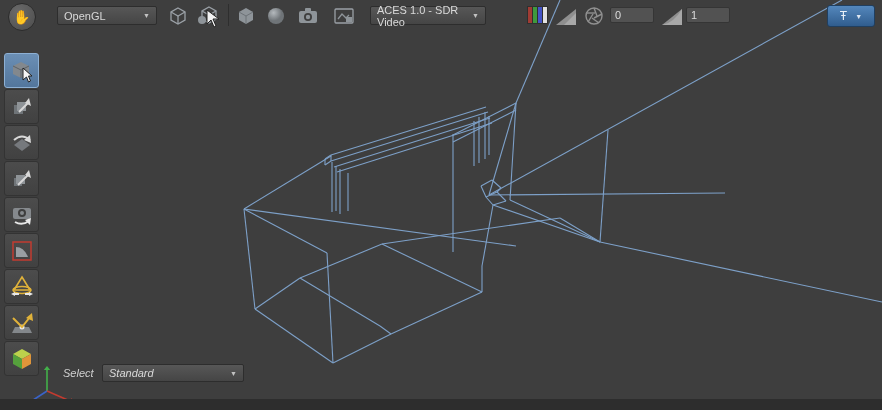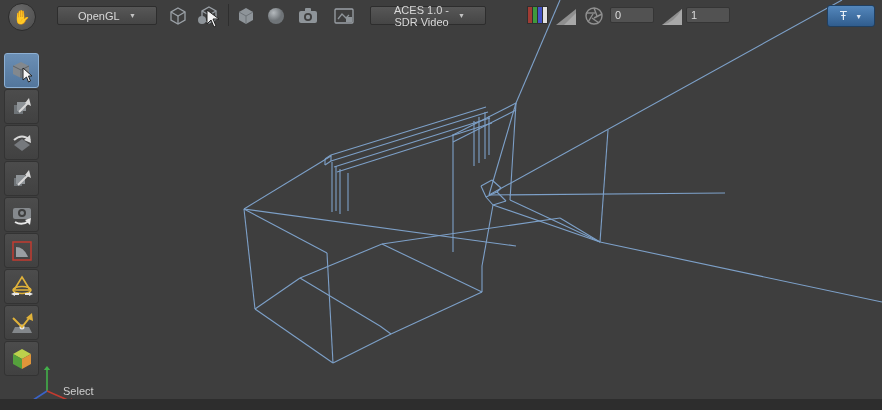--- a/index.html
+++ b/index.html
@@ -6,23 +6,23 @@
     background:#3e3e3e;font-family:"Liberation Sans",sans-serif;
     -webkit-font-smoothing:antialiased;}
   
   #wire-svg{position:absolute;left:0;top:0;z-index:1;}
   
   .toolbar{position:absolute;left:0;top:0;width:882px;height:30px;z-index:10;}
   .hand-btn{position:absolute;left:8px;top:3px;width:26px;height:26px;border-radius:50%;
     background:radial-gradient(circle at 35% 30%,#6a6a6a,#4c4c4c);
     border:1px solid #2c2c2c;display:flex;align-items:center;justify-content:center;
     font-size:14px;color:#2e2e2e;}
-  .dd{position:absolute;display:flex;align-items:center;padding:0 20px;
+  .dd{position:absolute;display:flex;align-items:center;padding:0 6px;
     background:linear-gradient(#575757,#454545);border:1px solid #2d2d2d;border-radius:2px;
-    color:#d9d9d9;font-size:11px;box-sizing:border-box;text-align:center;}
+    color:#d9d9d9;font-size:11px;box-sizing:border-box;}
   .dd .arrow{margin-left:auto;font-size:7px;color:#c2c2c2;padding-left:6px;}
   .tb-icon{position:absolute;top:6px;width:24px;height:20px;display:flex;
     align-items:center;justify-content:center;}
   .sep{position:absolute;top:4px;width:1px;height:22px;background:#2e2e2e;}
   .rgb-icon{position:absolute;top:6px;display:flex;gap:1px;background:#2f2f2f;padding:1px;}
   .rgb-icon div{width:4px;height:16px;}
   .num-input{position:absolute;top:7px;width:44px;height:16px;background:#525252;
     border:1px solid #353535;border-radius:2px;color:#dcdcdc;font-size:11px;
     padding:0 4px;box-sizing:border-box;font-family:"Liberation Sans",sans-serif;}
   .blue-dd{position:absolute;left:827px;top:5px;width:46px;height:20px;border-radius:3px;
@@ -30,21 +30,21 @@
     display:flex;align-items:center;justify-content:center;gap:8px;color:#eaf1f8;
     font-size:12px;z-index:11;}
   .blue-dd .arrow{font-size:7px;color:#dfe8f2;}
   
   .sidebar{position:absolute;left:0;top:30px;width:42px;height:370px;z-index:10;}
   .tool-btn{position:absolute;left:4px;width:33px;height:33px;border-radius:3px;
     background:linear-gradient(#4c4c4c,#414141);border:1px solid #333;
     display:flex;align-items:center;justify-content:center;}
   .tool-btn.selected{background:linear-gradient(#6b8fb5,#53769c);border:1px solid #8db0d4;}
   
-  .bottom-bar{position:absolute;left:0;top:380px;width:750px;height:25px;z-index:10;}
+  .bottom-bar{position:absolute;left:0;top:362px;width:750px;height:25px;z-index:10;font-style:italic;}
   .bottom-label{position:absolute;left:63px;top:5px;color:#cfcfcf;font-size:11px;}
   .bottom-strip{position:absolute;left:0;top:399px;width:882px;height:11px;
     background:#2d2d2d;z-index:9;}
   
   .cursor{position:absolute;z-index:30;}
 </style>
 </head>
 <body>
 
 <svg id="wire-svg" width="882" height="410">
@@ -283,14 +283,18 @@
     <svg width="24" height="24" viewBox="0 0 24 24">
       <polygon points="12,2 21,7 12,12 3,7" fill="#bcd14c"></polygon>
       <polygon points="3,7 12,12 12,22 3,17" fill="#55a03c"></polygon>
       <polygon points="21,7 12,12 12,22 21,17" fill="#e0953a"></polygon>
     </svg>
   </div>
 </div>
 
 <div class="bottom-bar">
   <span class="bottom-label">Select</span>
+  <div class="dd" style="left:102px;top:2px;width:142px;height:18px;">
+    <span>Standard</span>
+    <span class="arrow">▼</span>
+  </div>
 </div>
 <div class="bottom-strip"></div>
 
 </body></html>

